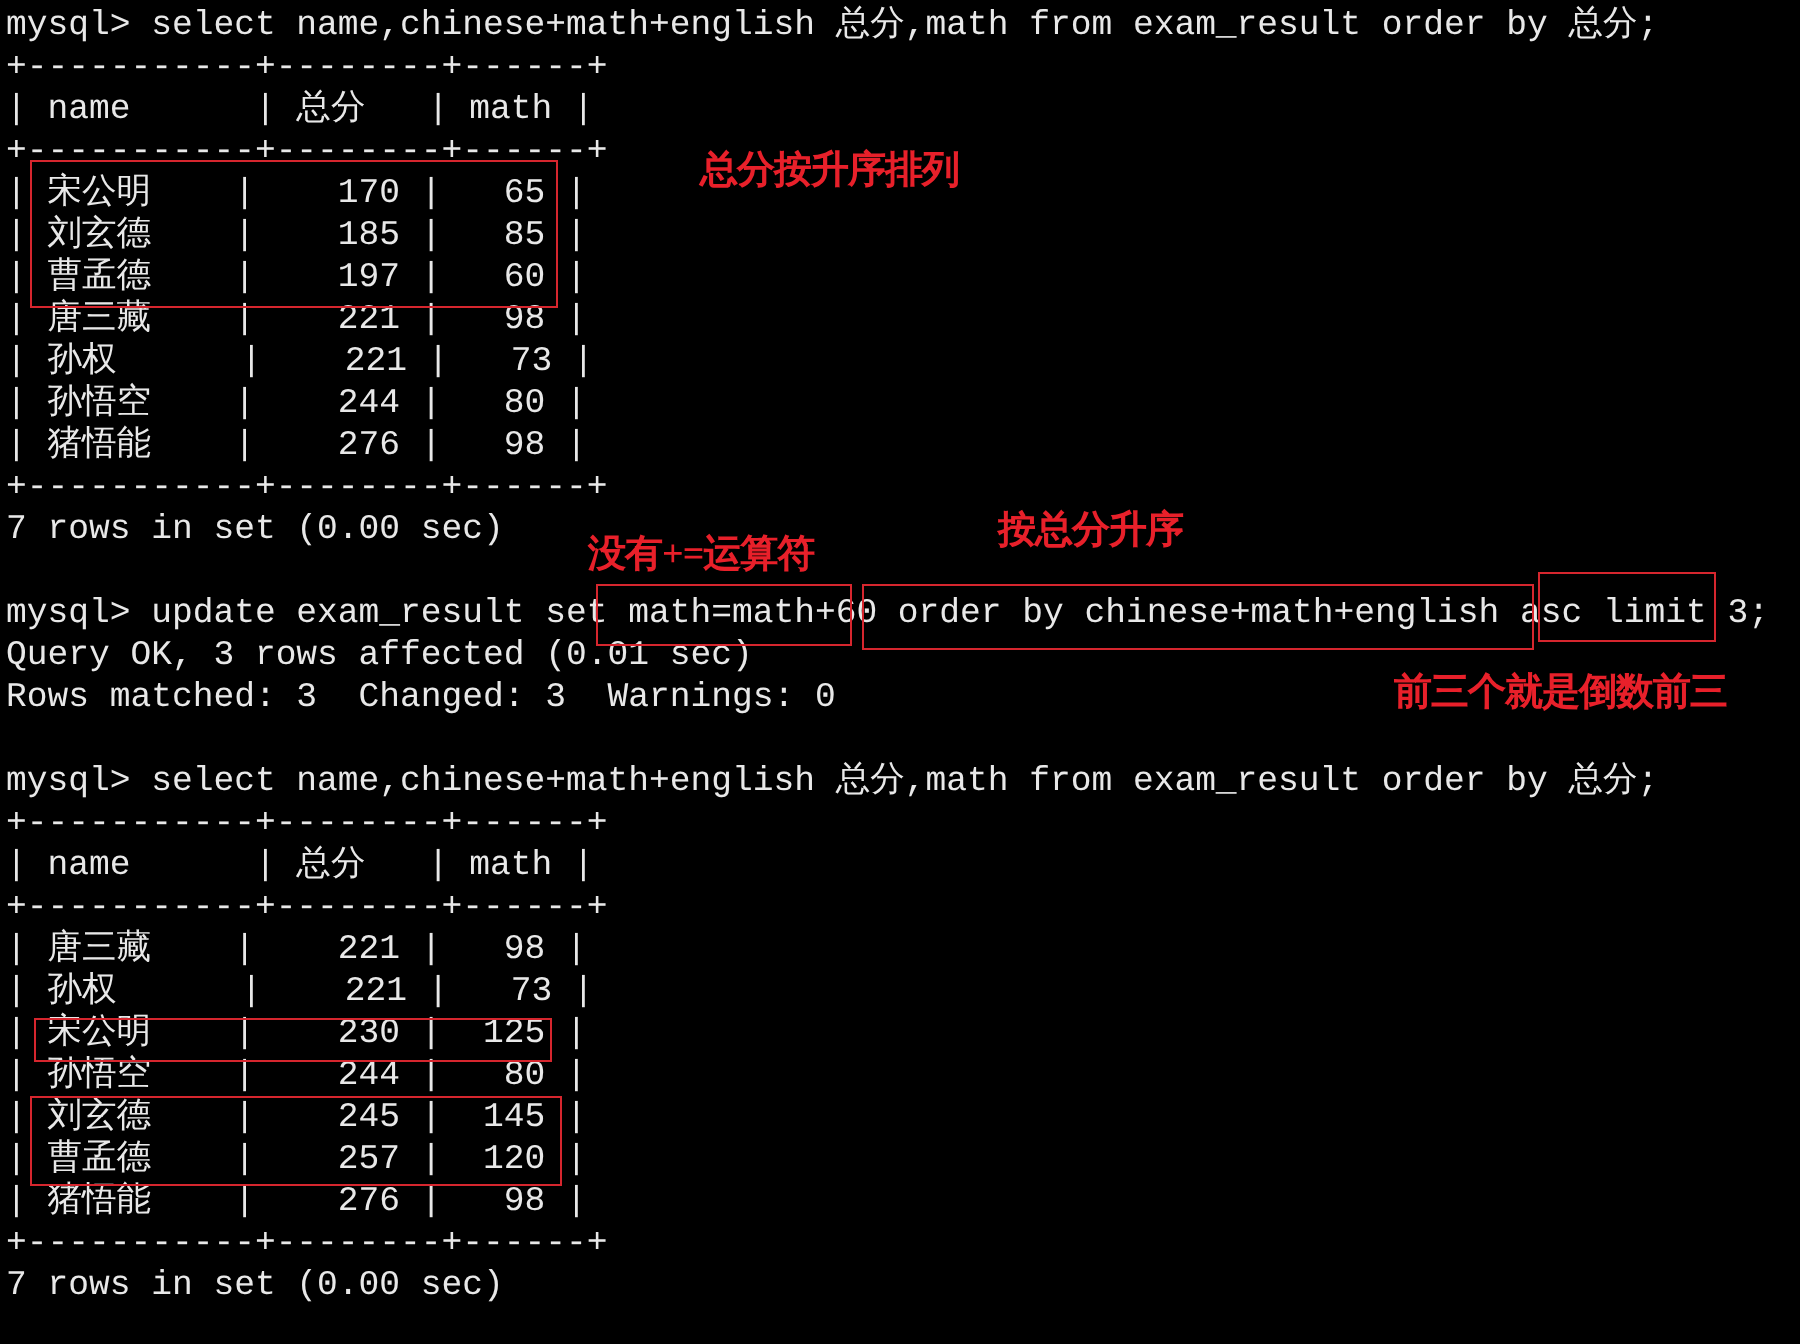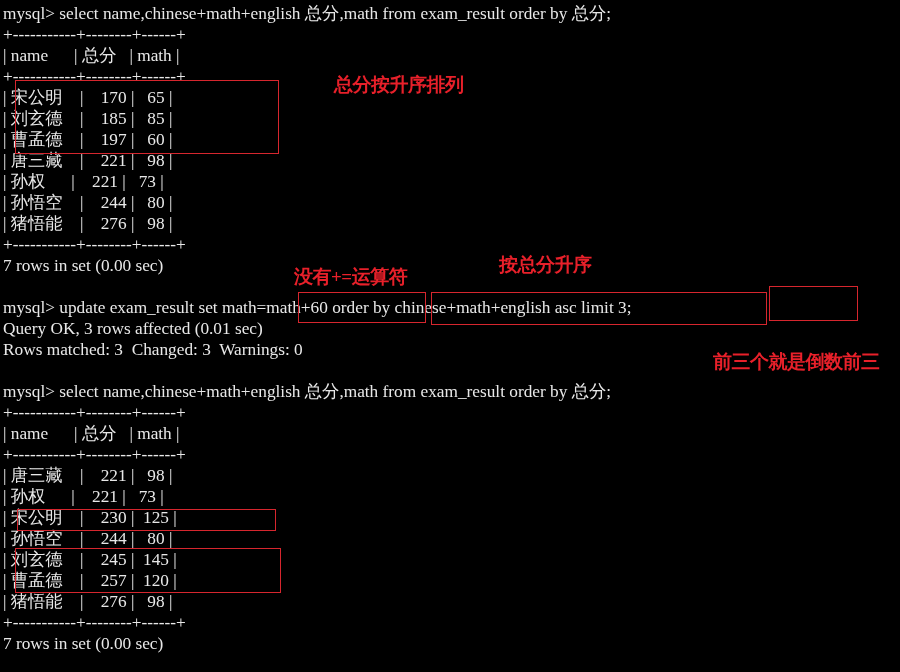--- a/index.html
+++ b/index.html
@@ -1,19 +1,19 @@
 <!DOCTYPE html>
 <html><head>
 <meta charset="utf-8">
 <style>
   html, body { margin: 0; padding: 0; background: #000; }
   body { width: 900px; height: 672px; position: relative; overflow: hidden; }
   .term {
     position: absolute; left: 3px; top: 3px;
-    font-family: Liberation Serif, serif;
+    font-family: Liberation Mono, monospace;
     font-size: 17.3px; line-height: 21px; color: #e8e8e8;
     white-space: pre;
   }
   .line { height: 21px; }
   .note {
     position: absolute;
     font-family: "DejaVu Sans", "Liberation Sans", sans-serif;
     font-weight: bold; font-size: 19px; color: #e8202a;
     white-space: nowrap; letter-spacing: -0.5px;
   }
@@ -24,16 +24,16 @@
 
 <div class="term" id="term"><div class="line">mysql&gt; select name,chinese+math+english 总分,math from exam_result order by 总分;</div><div class="line">+-----------+--------+------+</div><div class="line">| name      | 总分   | math |</div><div class="line">+-----------+--------+------+</div><div class="line">| 宋公明    |    170 |   65 |</div><div class="line">| 刘玄德    |    185 |   85 |</div><div class="line">| 曹孟德    |    197 |   60 |</div><div class="line">| 唐三藏    |    221 |   98 |</div><div class="line">| 孙权      |    221 |   73 |</div><div class="line">| 孙悟空    |    244 |   80 |</div><div class="line">| 猪悟能    |    276 |   98 |</div><div class="line">+-----------+--------+------+</div><div class="line">7 rows in set (0.00 sec)</div><div class="line"></div><div class="line">mysql&gt; update exam_result set math=math+60 order by chinese+math+english asc limit 3;</div><div class="line">Query OK, 3 rows affected (0.01 sec)</div><div class="line">Rows matched: 3  Changed: 3  Warnings: 0</div><div class="line"></div><div class="line">mysql&gt; select name,chinese+math+english 总分,math from exam_result order by 总分;</div><div class="line">+-----------+--------+------+</div><div class="line">| name      | 总分   | math |</div><div class="line">+-----------+--------+------+</div><div class="line">| 唐三藏    |    221 |   98 |</div><div class="line">| 孙权      |    221 |   73 |</div><div class="line">| 宋公明    |    230 |  125 |</div><div class="line">| 孙悟空    |    244 |   80 |</div><div class="line">| 刘玄德    |    245 |  145 |</div><div class="line">| 曹孟德    |    257 |  120 |</div><div class="line">| 猪悟能    |    276 |   98 |</div><div class="line">+-----------+--------+------+</div><div class="line">7 rows in set (0.00 sec)</div></div>
 
 <div class="box" style="left:15px;top:80px;width:264px;height:74px;"></div>
 <div class="box" style="left:298px;top:292px;width:128px;height:31px;"></div>
 <div class="box" style="left:431px;top:292px;width:336px;height:33px;"></div>
 <div class="box" style="left:769px;top:286px;width:89px;height:35px;"></div>
 <div class="box" style="left:17px;top:509px;width:259px;height:22px;"></div>
 <div class="box" style="left:15px;top:548px;width:266px;height:45px;"></div>
 
-<div class="note" style="left:334px;top:72px;text-align:center;">总分按升序排列</div>
+<div class="note" style="left:350px;top:72px;text-align:center;">总分按升序排列</div>
 <div class="note" style="left:294px;top:264px;font-family:Liberation Serif, serif;">没有+=运算符</div>
 <div class="note" style="left:499px;top:252px;">按总分升序</div>
-<div class="note" style="left:697px;top:349px;margin-left:16px;">前三个就是倒数前三</div>
+<div class="note" style="left:697px;top:333px;">前三个就是倒数前三</div>
 
 </body></html>

